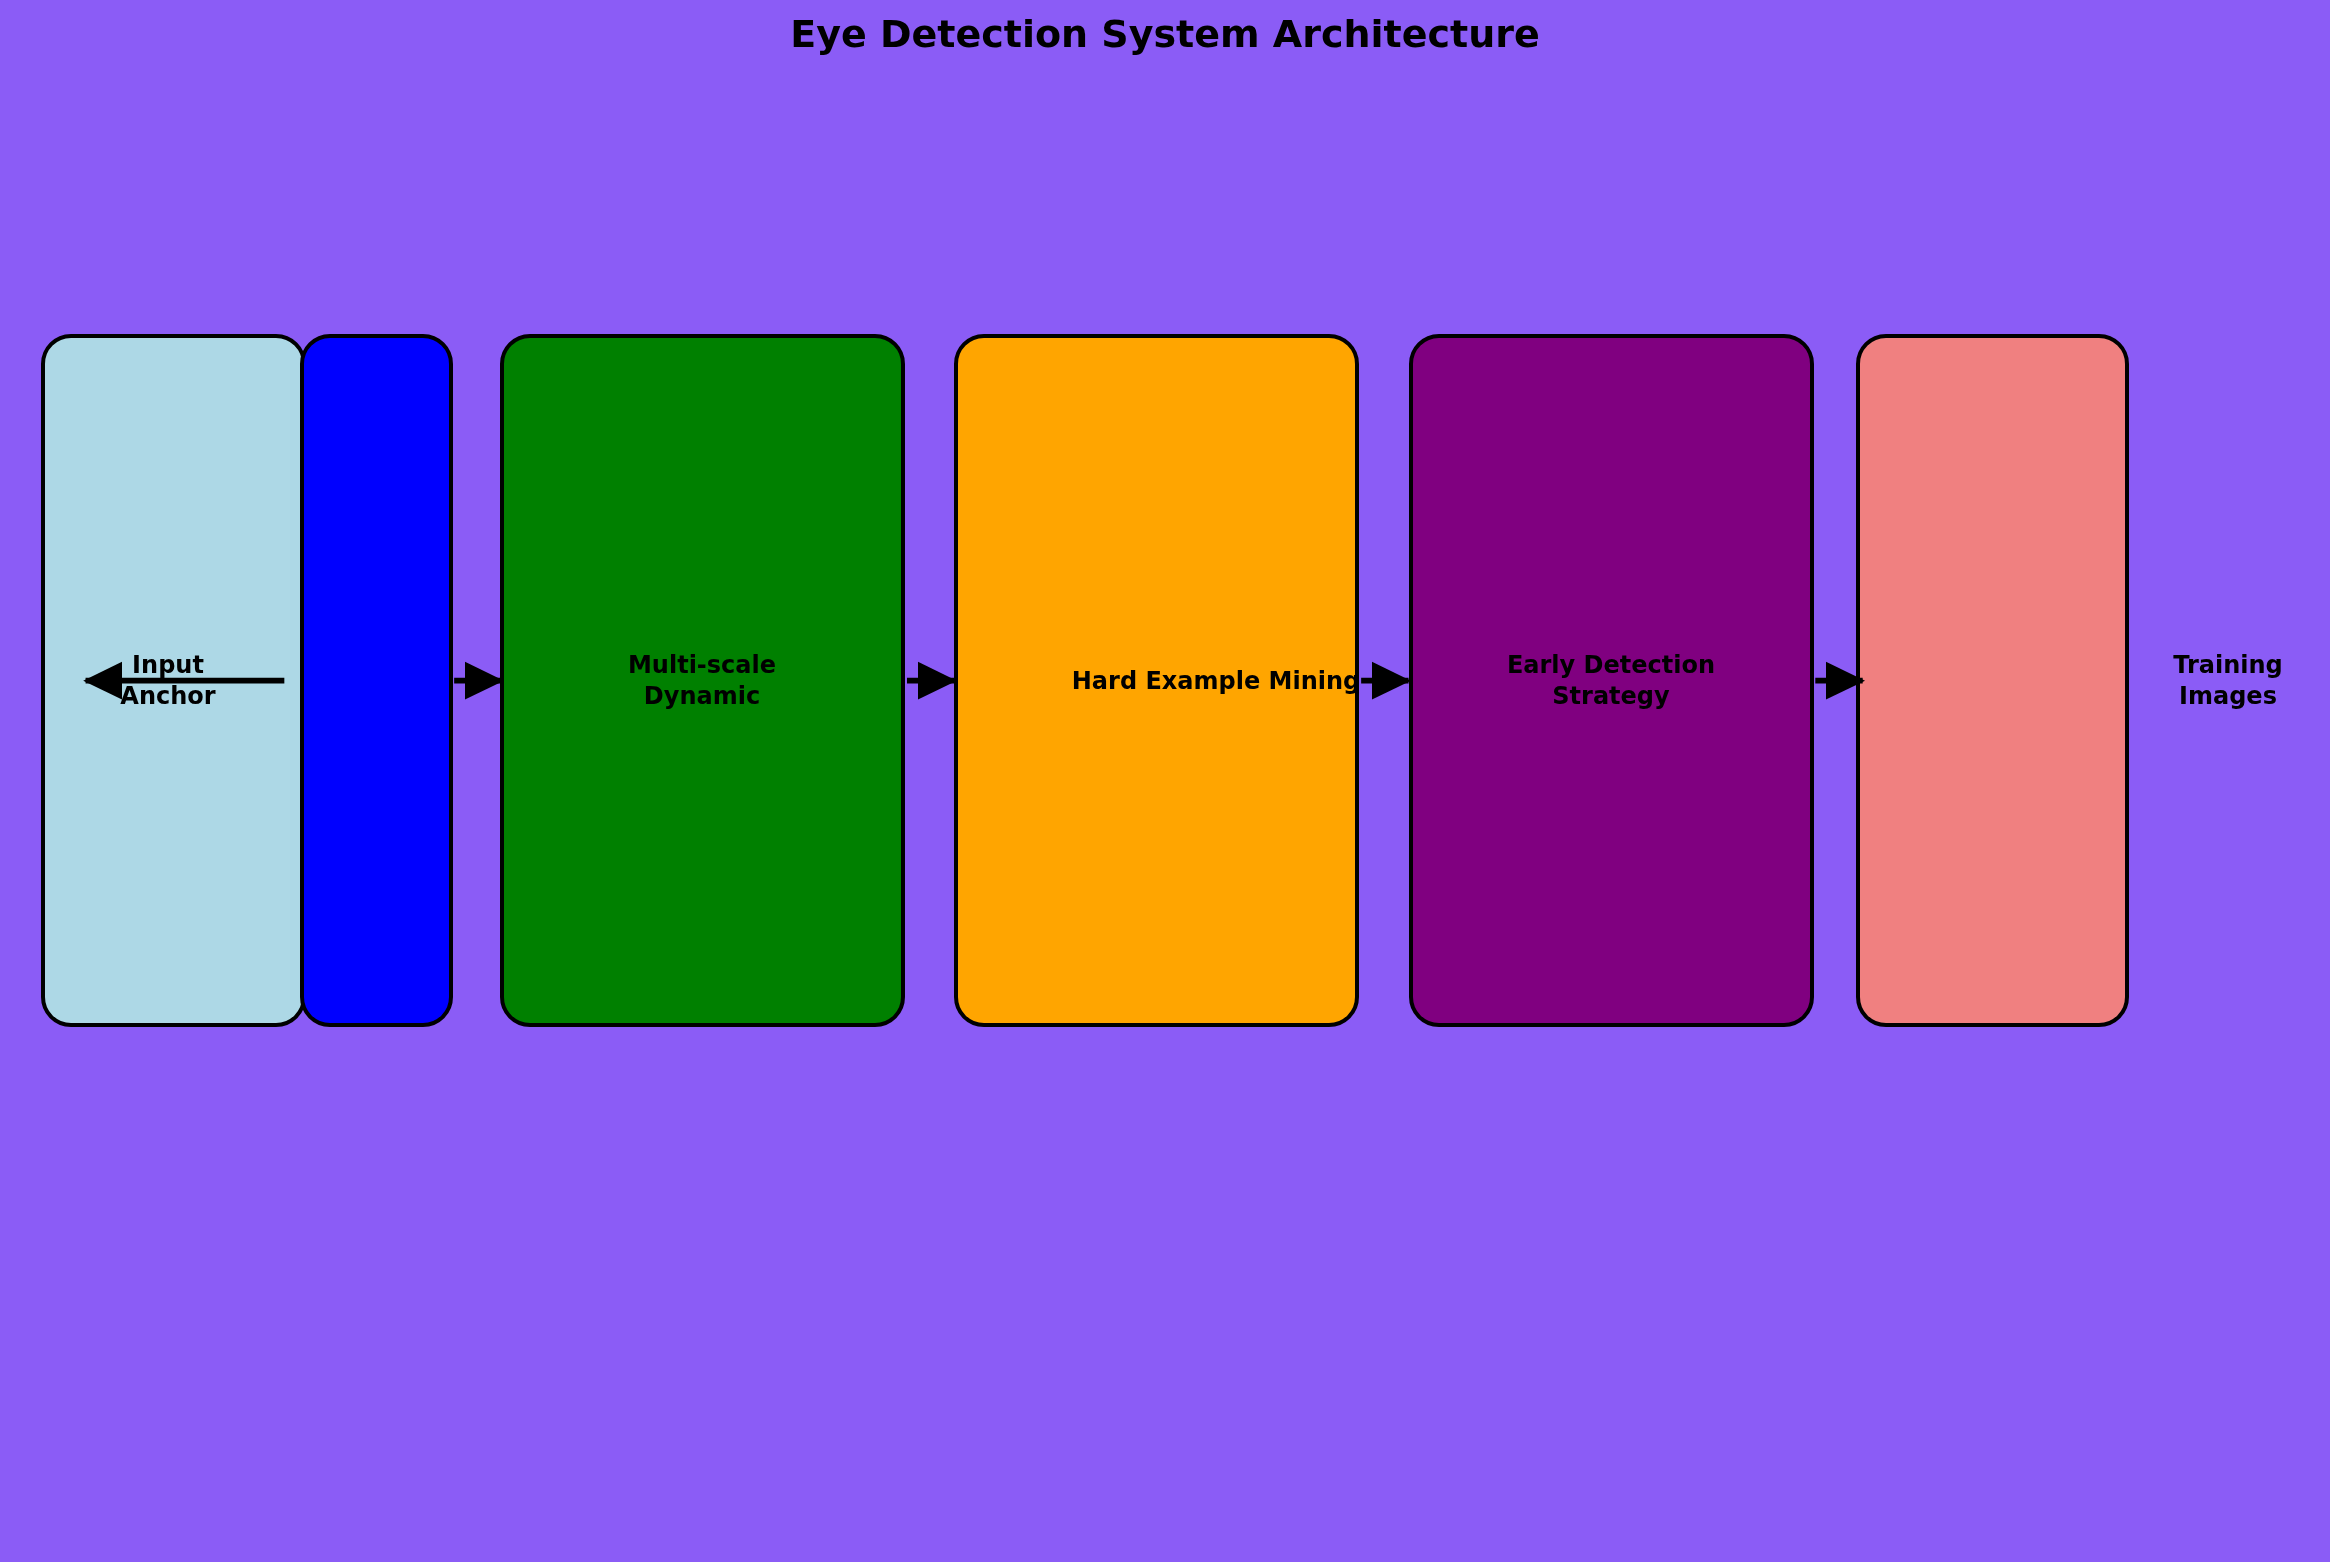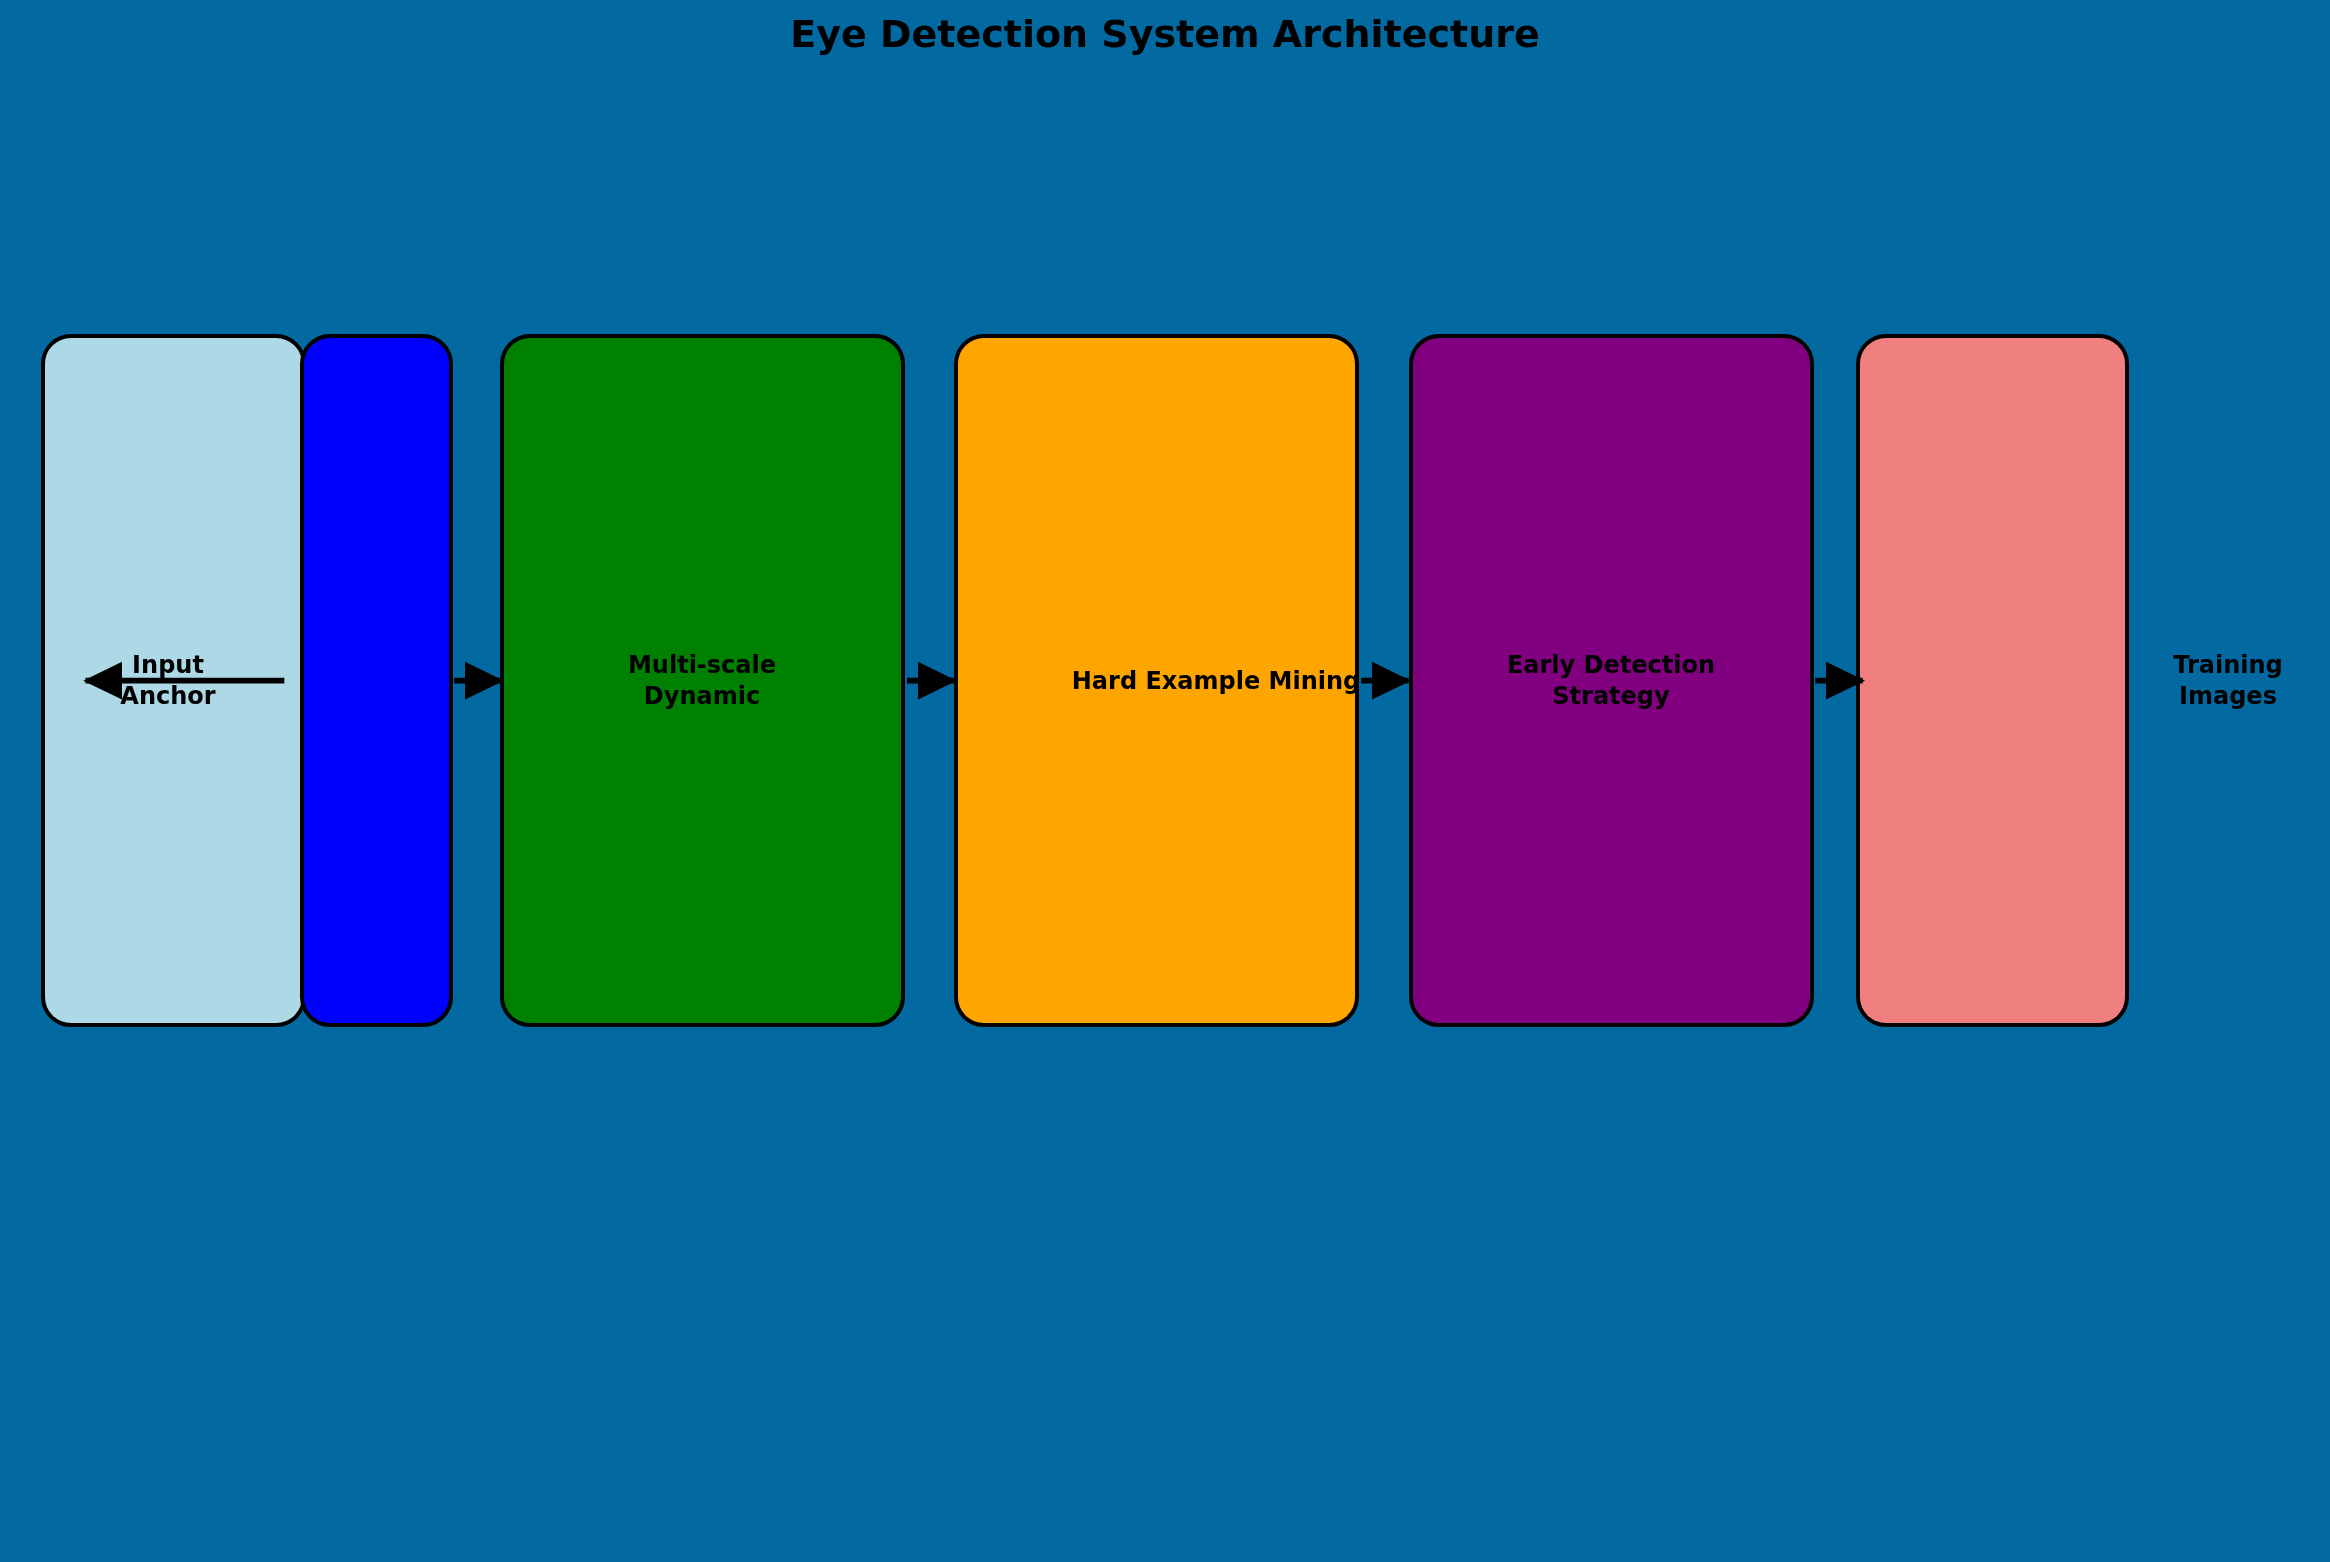--- a/index.html
+++ b/index.html
@@ -7,21 +7,21 @@
     padding: 0;
     background: #ffffff;
   }
   body {
     font-family: "DejaVu Sans", sans-serif;
   }
   #canvas {
     position: relative;
     width: 2330px;
     height: 1562px;
-    background: #0369a1;
+    background: #8b5cf6;
     overflow: hidden;
   }
   .title {
     position: absolute;
     left: 0;
     top: 12px;
     width: 2330px;
     text-align: center;
     font-size: 38px;
     font-weight: bold;

